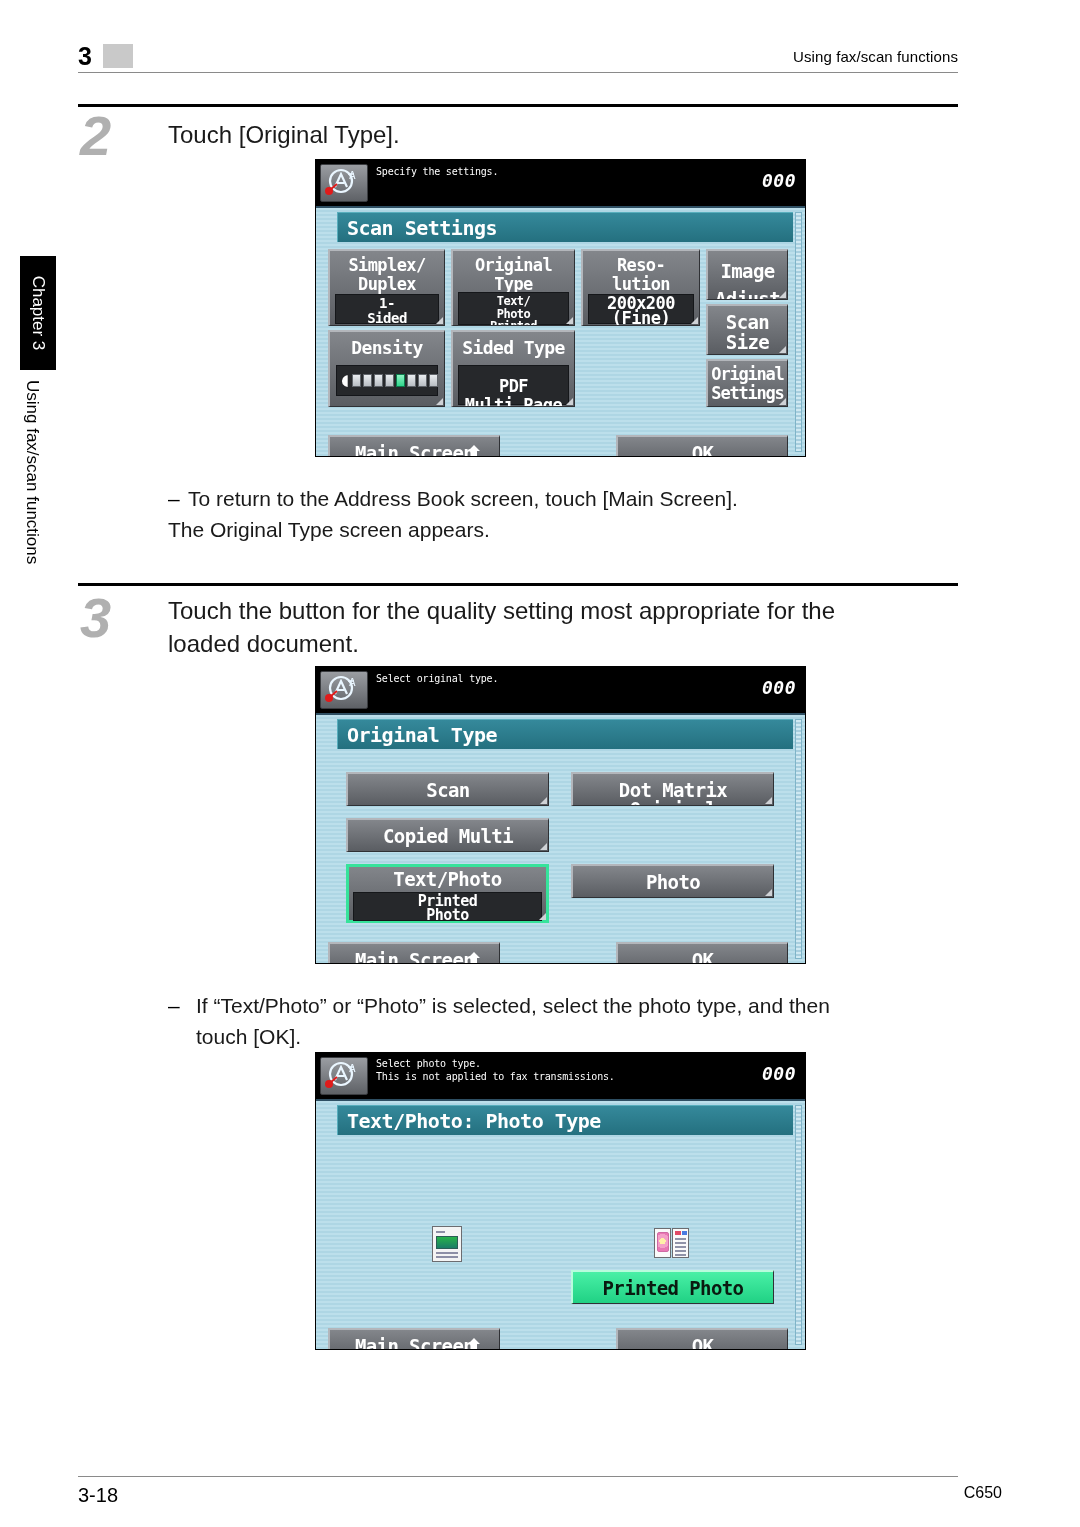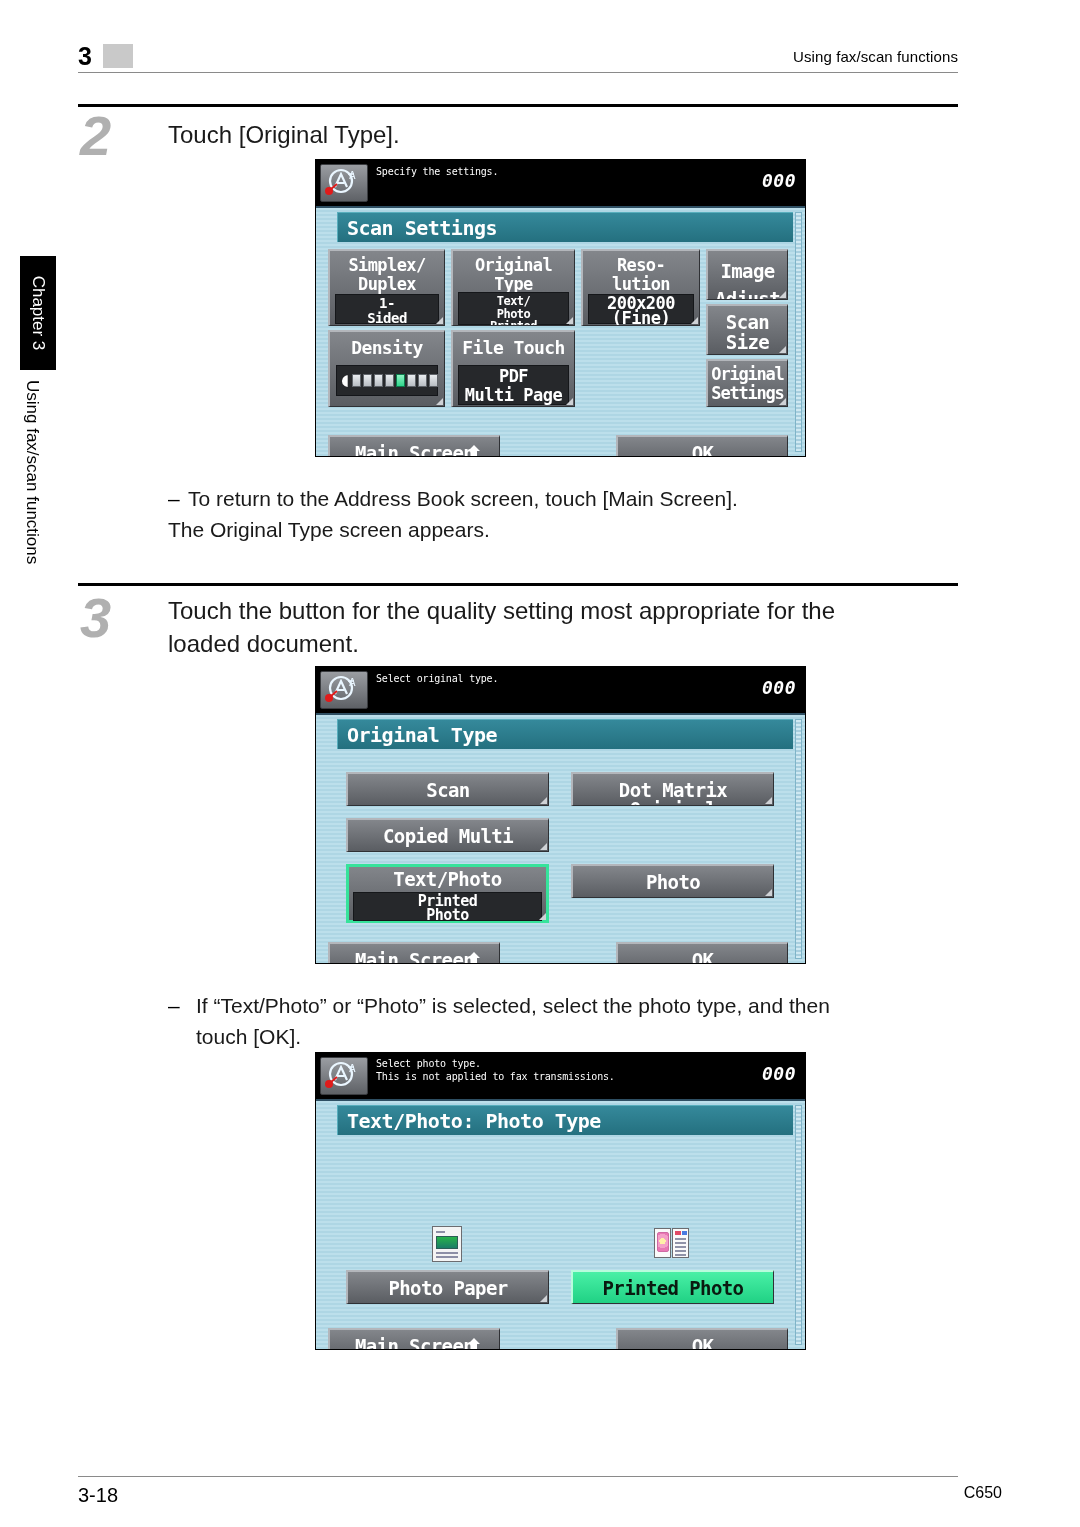--- a/index.html
+++ b/index.html
@@ -317,22 +317,22 @@
           <div class="tick mid" style="left:59px"></div>
           <div class="tick" style="left:70px"></div>
           <div class="tick" style="left:81px"></div>
           <div class="tick" style="left:92px"></div>
           <div class="cap" style="left:105px">◗</div>
         </div>
         <div class="corner"></div>
       </div>
 
       <div class="btn" style="left:131px; top:85px; width:124px; height:77px">
-        <div class="lbl" style="top:6px; font-size:18px">File Touch</div>
-        <div class="sub" style="top:33px; height:40px; font-size:17px; line-height:19px; padding-top:1px">PDF
+        <div class="lbl" style="top:6px; font-size:18px">Sided Type</div>
+        <div class="sub" style="top:33px; height:40px; font-size:17px; line-height:19px; padding-top:11px">PDF
 Multi Page</div>
         <div class="corner"></div>
       </div>
 
       <div class="btn" style="left:386px; top:4px; width:82px; height:51px">
         <div class="lbl" style="top:6px; font-size:19px; line-height:28px">Image
 Adjust</div>
         <div class="corner"></div>
       </div>
       <div class="btn" style="left:386px; top:59px; width:82px; height:51px">
@@ -457,24 +457,20 @@
       <span>Text/Photo: Photo Type</span>
     </div>
     <div class="lcd-scroll"></div>
     <div class="lcd-content">
 
       <div class="ico-doc" style="left:112px; top:88px">
         <div class="ln" style="top:4px; right:16px"></div>
         <div class="ph"></div>
         <div class="ln" style="top:25px"></div>
         <div class="ln" style="top:29px"></div>
-      </div>
-      <div class="btn" style="left:26px; top:132px; width:203px; height:34px">
-        <div class="lbl" style="top:7px; font-size:19px">Photo Paper</div>
-        <div class="corner"></div>
       </div>
 
       <div class="ico-book" style="left:334px; top:90px">
         <div class="pg pgL">
             <div class="art"></div>
           </div>
         <div class="pg pgR">
           <div class="hd"></div>
             <div class="hd2"></div>
           <div class="tl" style="top:9px"></div>

